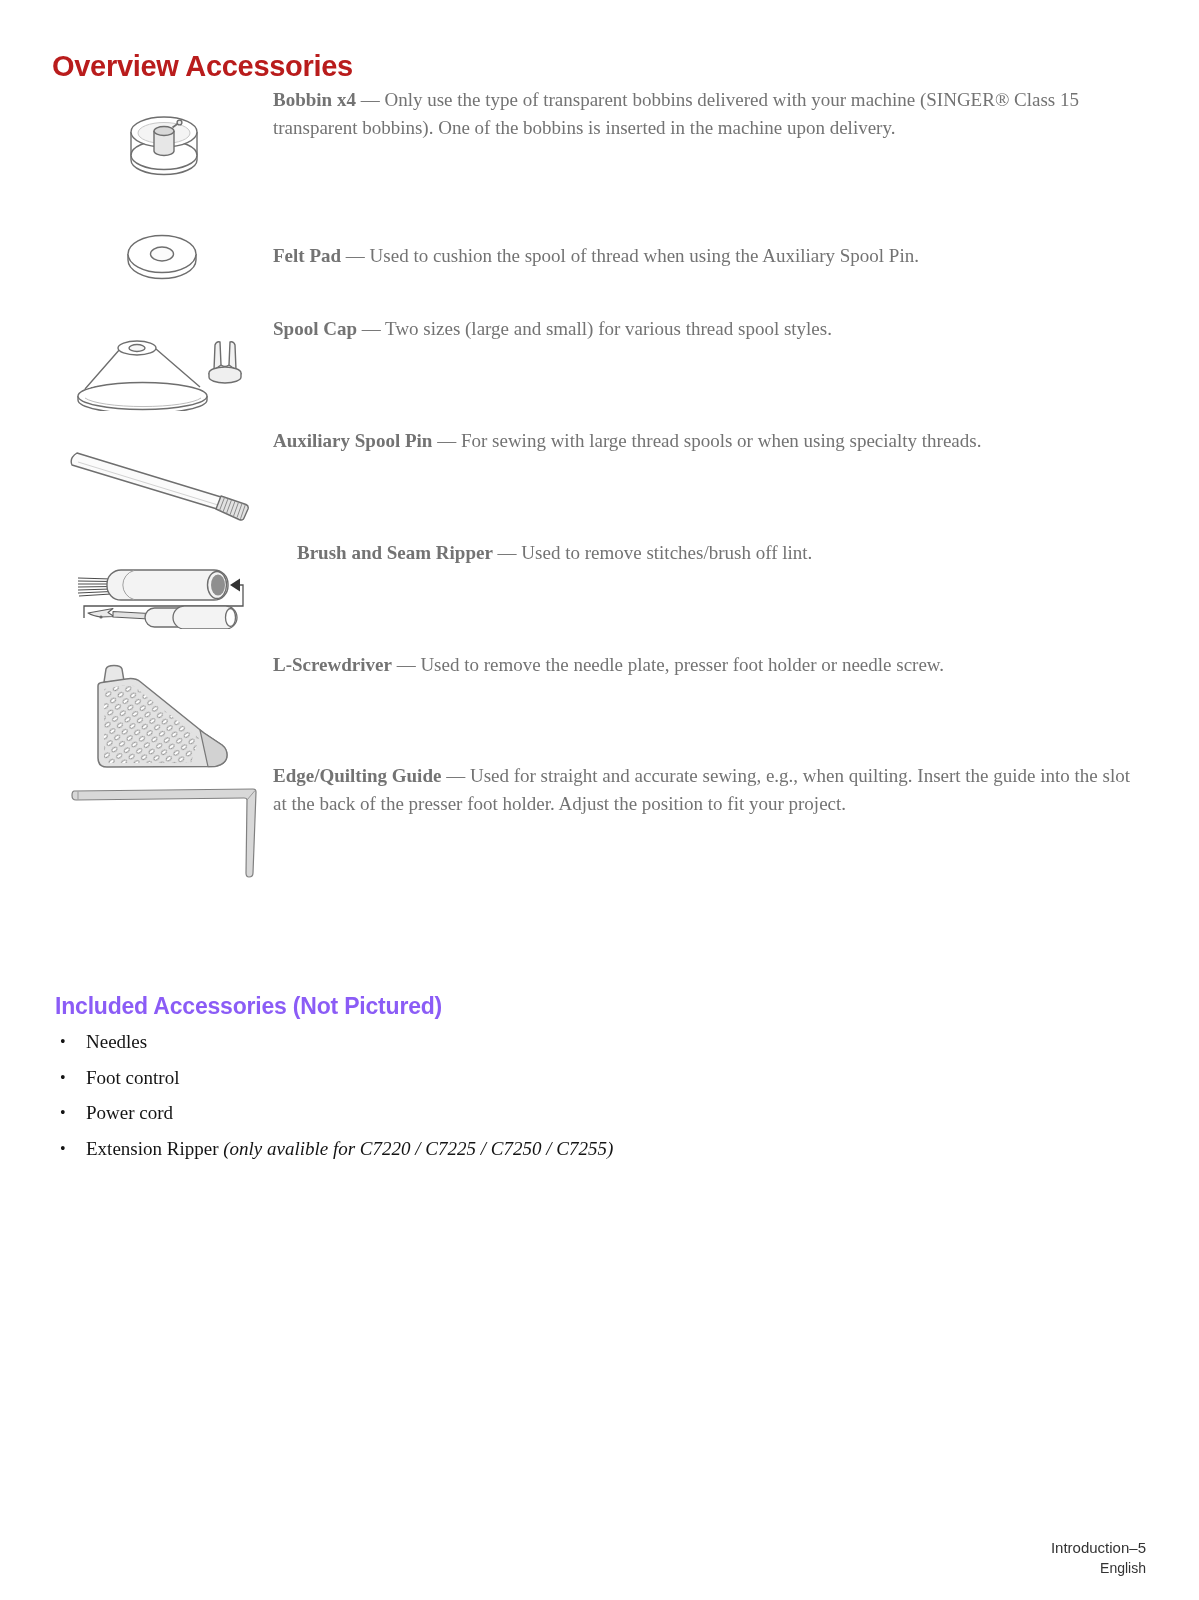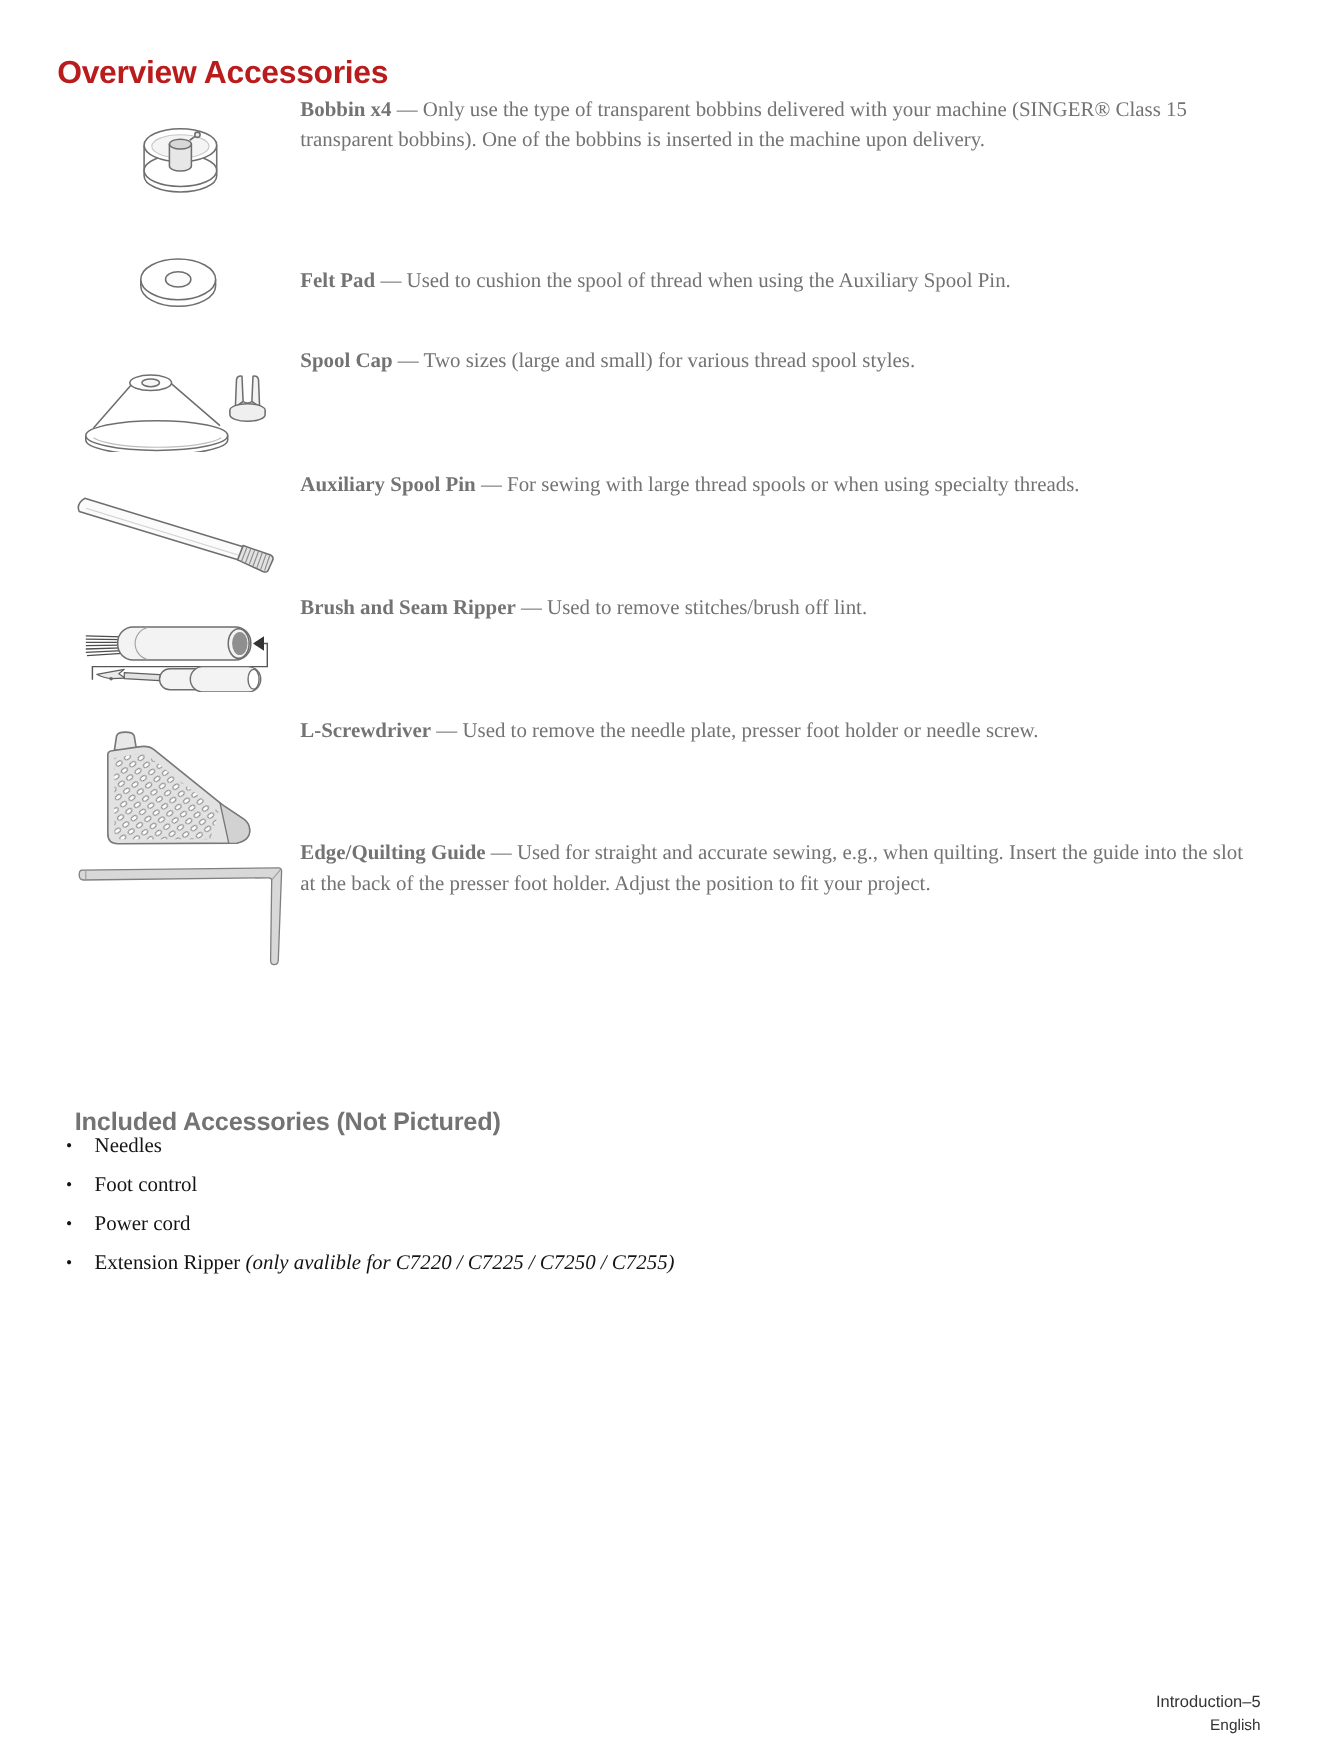--- a/index.html
+++ b/index.html
@@ -18,28 +18,28 @@
     font-size:19px; line-height:28px; color:#737373;
   }
   .desc b { font-weight:bold; }
   .fig { position:absolute; }
   .fig svg { display:block; }
 
   .desc-1 { top:86px; }  .fig-1 { left:129px; top:110px; }
   .desc-2 { top:202px;margin-top:40px; } .fig-2 { left:126px; top:229px; }
   .desc-3 { top:315px; } .fig-3 { left:77px;  top:339px; }
   .desc-4 { top:427px; } .fig-4 { left:69px;  top:449px; }
-  .desc-5 { top:539px; } .fig-5 { left:77px;  top:563px; }
+  .desc-5 { top:539px;margin-left:24px; } .fig-5 { left:77px;  top:563px; }
   .desc-6 { top:651px; } .fig-6 { left:91px;  top:662px; }
   .desc-7 { top:762px; } .fig-7 { left:70px;  top:787px; }
 
   .included-heading {
-    position:absolute; left:55px; top:993px; margin:13px;
+    position:absolute; left:55px; top:993px; margin:0;
     font-family:"Liberation Sans", sans-serif; font-weight:bold;
-    font-size:23px; letter-spacing:-0.2px; color:#737373;text-align:center;
+    font-size:23px; letter-spacing:-0.2px; color:#8b5cf6;text-align:center;
   }
   .bullet-list { position:absolute; left:57px; top:1030px; right:62px; list-style:none; margin:0; padding:0; }
   .bullet-item { position:relative; height:35.5px; padding-left:29px; font-size:19px; line-height:24px; }
   .bullet-dot { position:absolute; left:3px; top:0; font-size:16px; line-height:24px; }
   .bullet-item i { }
 
   .page-footer {
     position:absolute; right:53px; top:1537px; text-align:right;
     font-family:"Liberation Sans", sans-serif; color:#333; 
   }

